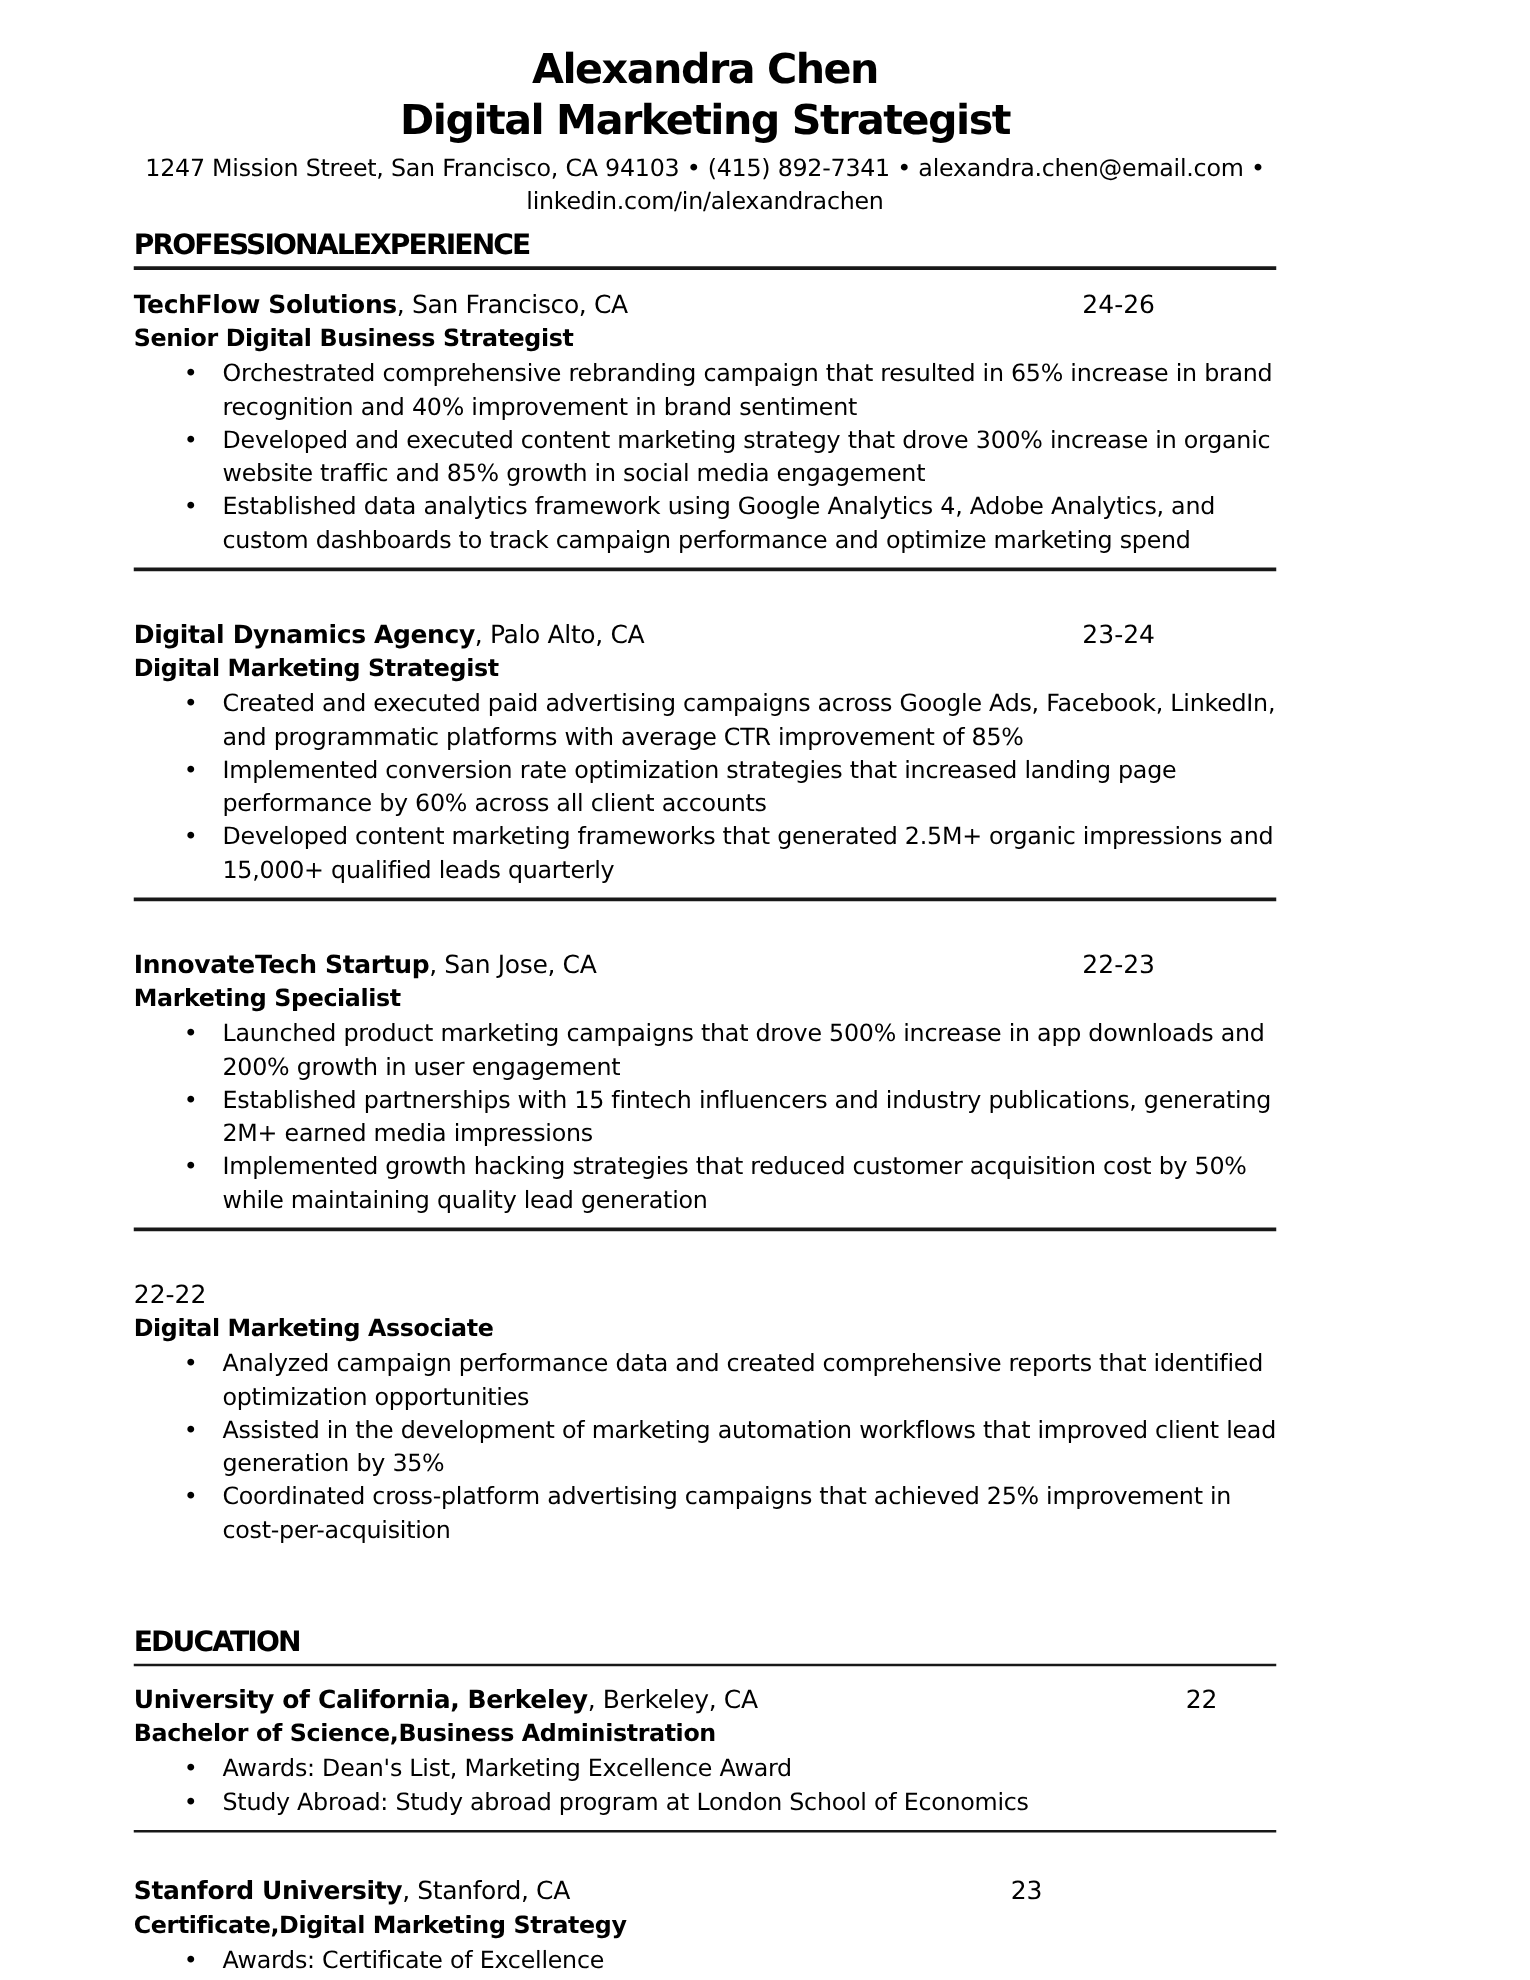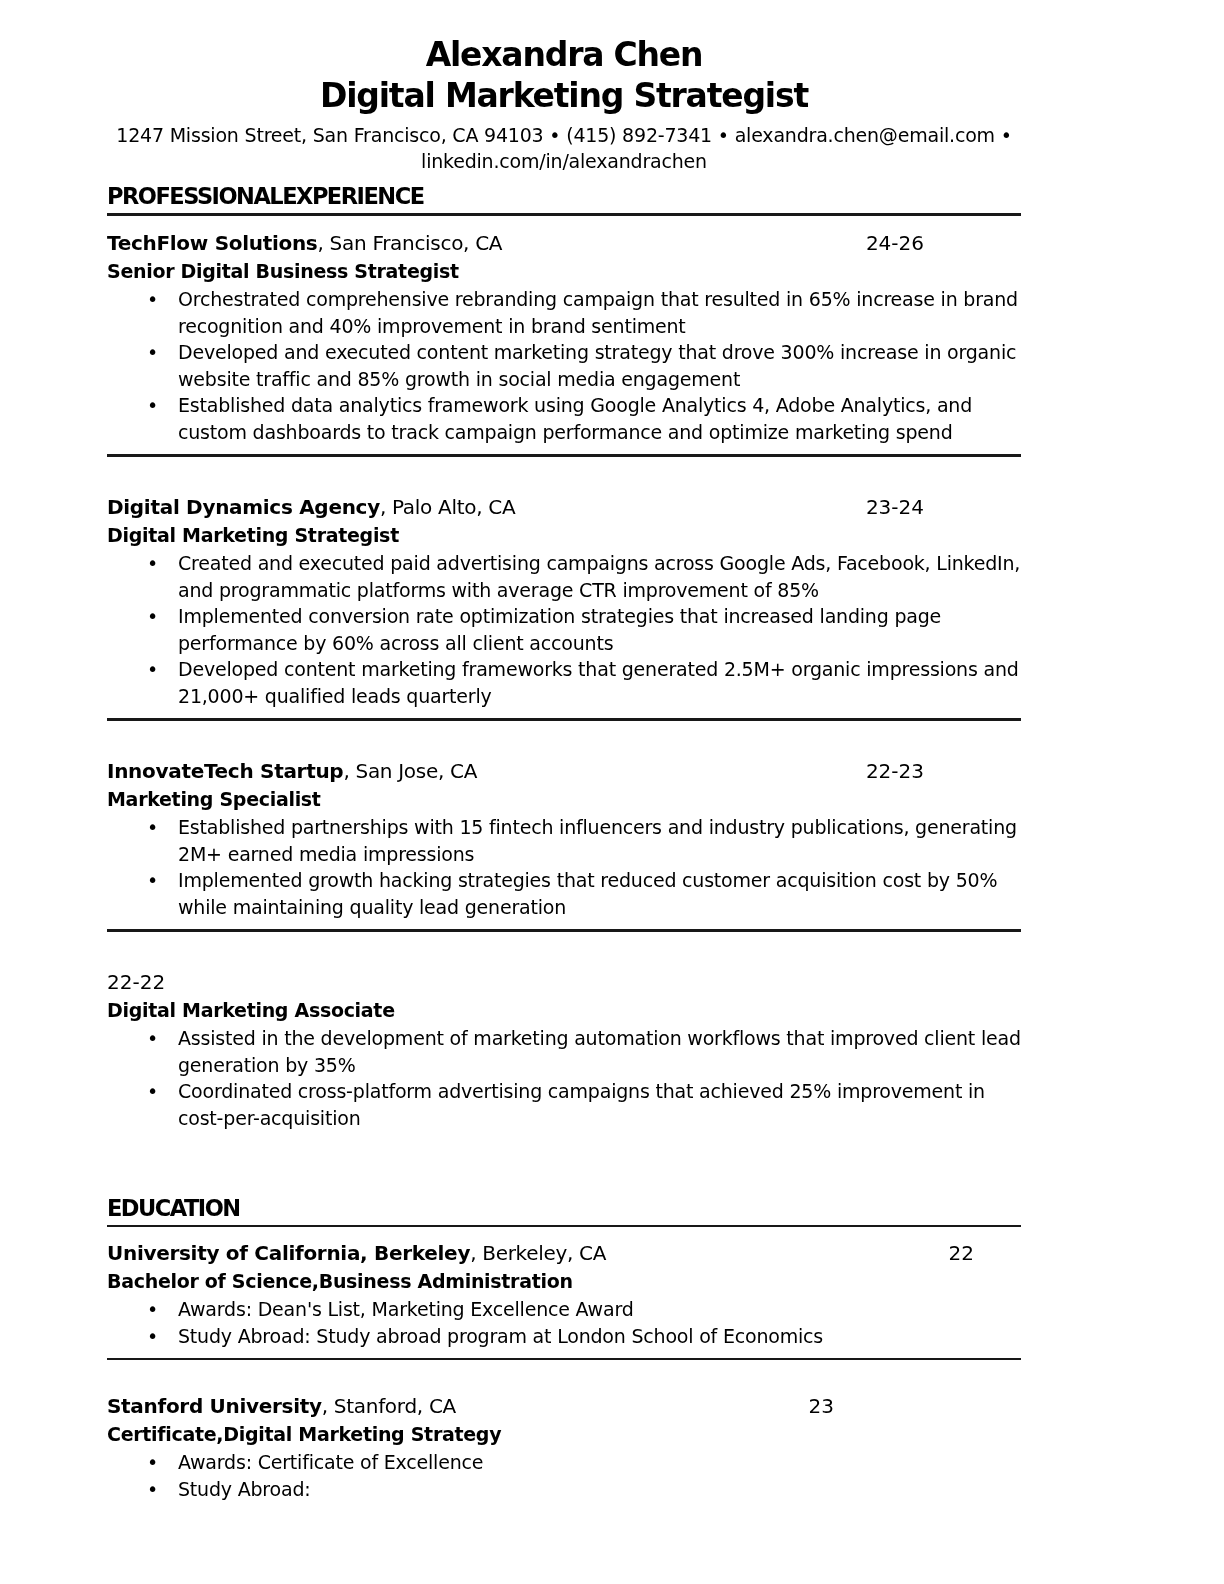--- a/index.html
+++ b/index.html
@@ -82,46 +82,48 @@
       <div class="entry-head">
         <div class="entry-left">
           <span class="bold">Digital Dynamics Agency</span><span>, Palo Alto, CA</span>
         </div>
         <span class="date dr-exp">23-24</span>
       </div>
       <div class="role">Digital Marketing Strategist</div>
       <ul class="bullets">
         <li><span>Created and executed paid advertising campaigns across Google Ads, Facebook, LinkedIn, and programmatic platforms with average CTR improvement of 85%</span></li>
         <li><span>Implemented conversion rate optimization strategies that increased landing page performance by 60% across all client accounts</span></li>
-        <li><span>Developed content marketing frameworks that generated 2.5M+ organic impressions and 21,000+ qualified leads quarterly</span></li>
+        <li><span>Developed content marketing frameworks that generated 2.5M+ organic impressions and 15,000+ qualified leads quarterly</span></li>
       </ul>
     </section>
     <hr class="rule sep-rule">
 
     <section class="entry">
       <div class="entry-head">
         <div class="entry-left">
           <span class="bold">InnovateTech Startup</span><span>, San Jose, CA</span>
         </div>
         <span class="date dr-exp">22-23</span>
       </div>
       <div class="role">Marketing Specialist</div>
       <ul class="bullets">
+        <li><span>Launched product marketing campaigns that drove 500% increase in app downloads and 200% growth in user engagement</span></li>
         <li><span>Established partnerships with 15 fintech influencers and industry publications, generating 2M+ earned media impressions</span></li>
         <li><span>Implemented growth hacking strategies that reduced customer acquisition cost by 50% while maintaining quality lead generation</span></li>
       </ul>
     </section>
     <hr class="rule sep-rule">
 
     <section class="entry">
       <div class="entry-head">
         <span class="date dr-exp">22-22</span>
       </div>
       <div class="role">Digital Marketing Associate</div>
       <ul class="bullets">
+        <li><span>Analyzed campaign performance data and created comprehensive reports that identified optimization opportunities</span></li>
         <li><span>Assisted in the development of marketing automation workflows that improved client lead generation by 35%</span></li>
         <li><span>Coordinated cross-platform advertising campaigns that achieved 25% improvement in cost-per-acquisition</span></li>
       </ul>
     </section>
 
     <h2 class="section-heading edu-heading">EDUCATION</h2>
     <hr class="rule head-rule thin">
 
     <section class="entry school-first">
       <div class="entry-head">

